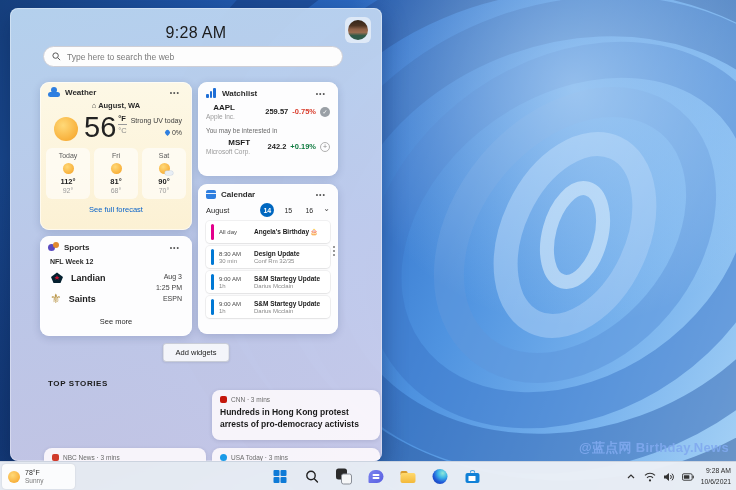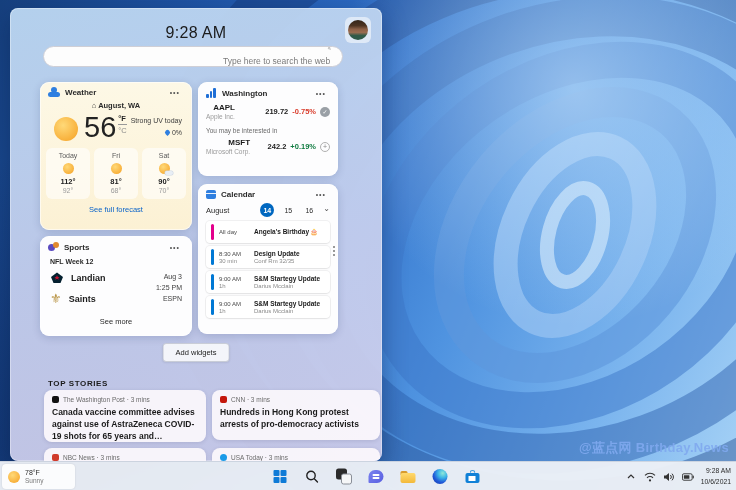--- a/index.html
+++ b/index.html
@@ -23,21 +23,21 @@
     box-shadow:0 8px 24px rgba(0,20,60,.35), inset 0 0 0 1px rgba(255,255,255,.35); overflow:hidden; }
 
   .panel-time { position:absolute; top:16px; left:0; width:100%; text-align:center;
     font-size:16px; color:#1b1b1b; letter-spacing:.3px; }
   .profile { position:absolute; top:9px; right:11px; width:26px; height:26px; border-radius:6px;
     background:rgba(255,255,255,.55); display:flex; align-items:center; justify-content:center; cursor:pointer; }
   .avatar { width:20px; height:20px; border-radius:50%;
     background:linear-gradient(180deg,#33251a 0%,#4b3322 28%,#8a5f46 46%,#9a6c50 62%,#2f5a49 78%,#2f5a49 100%); }
 
   .searchbar { position:absolute; top:38px; left:33px; width:300px; height:21px; border-radius:11px;
-    background:#fdfdfd; border:1px solid #cfcfd6; display:flex; align-items:flex-end; padding:0 8px; gap:6px;flex-direction:column; }
+    background:#fdfdfd; border:1px solid #cfcfd6; display:flex; align-items:center; padding:0 8px; gap:6px; }
   .searchbar input { border:none; outline:none; background:transparent; flex:1;
     font-size:8.5px; color:#333; font-family:"Liberation Sans",sans-serif; }
   .searchbar input::placeholder { color:#7a7a7a; }
 
   
   .widget { position:absolute; border-radius:9px; background:#fdfdfe;
     box-shadow:0 2px 8px rgba(10,30,80,.16), inset 0 0 0 1px rgba(255,255,255,.6); overflow:hidden; }
   .w-head { display:flex; align-items:center; gap:5px; padding:6px 8px 2px 8px; }
   .w-title { font-size:8px; font-weight:700; color:#2b2b2b; flex:1; }
   .more { font-size:7px; color:#555; letter-spacing:1px; padding:1px 4px; border-radius:6px; cursor:pointer; }
@@ -262,30 +262,30 @@
       <div class="wx-link">See full forecast</div>
     </div>
 
     <div class="widget w-watchlist">
       <div class="w-head">
         <span class="chart-ico">
             <i style="height:4px"></i>
             <i style="height:7px"></i>
             <i style="height:10px"></i>
           </span>
-        <span class="w-title">Washington</span>
+        <span class="w-title">Watchlist</span>
         <span class="more">•••</span>
       </div>
       <div class="stock-row">
         <div>
           <div class="stock-sym">AAPL</div>
           <div class="stock-co">Apple Inc.</div>
         </div>
         <div class="stock-right">
-          <span class="stock-price">219.72</span>
+          <span class="stock-price">259.57</span>
           <span class="chg-down">-0.75%</span>
           <span class="circ-check">✓</span>
         </div>
       </div>
       <div class="wl-suggest">You may be interested in</div>
       <div class="stock-row">
         <div>
           <div class="stock-sym">MSFT</div>
           <div class="stock-co">Microsoft Corp.</div>
         </div>
@@ -388,27 +388,20 @@
           <div>ESPN</div>
         </div>
       </div>
       <div class="sp-more">See more</div>
     </div>
 
     <div class="add-btn">Add widgets</div>
 
     <div class="news-header">TOP STORIES</div>
 
-    <div class="story story-1">
-      <div class="story-meta">
-        <span class="src-ico src-wp"></span>
-        <span>The Washington Post · 3 mins</span>
-      </div>
-      <div class="story-headline">Canada vaccine committee advises against use of AstraZeneca COVID-19 shots for 65 years and…</div>
-    </div>
 
     <div class="story story-2">
       <div class="story-meta">
         <span class="src-ico src-cnn"></span>
         <span>CNN · 3 mins</span>
       </div>
       <div class="story-headline">Hundreds in Hong Kong protest arrests of pro-democracy activists</div>
     </div>
 
     <div class="story story-3">

